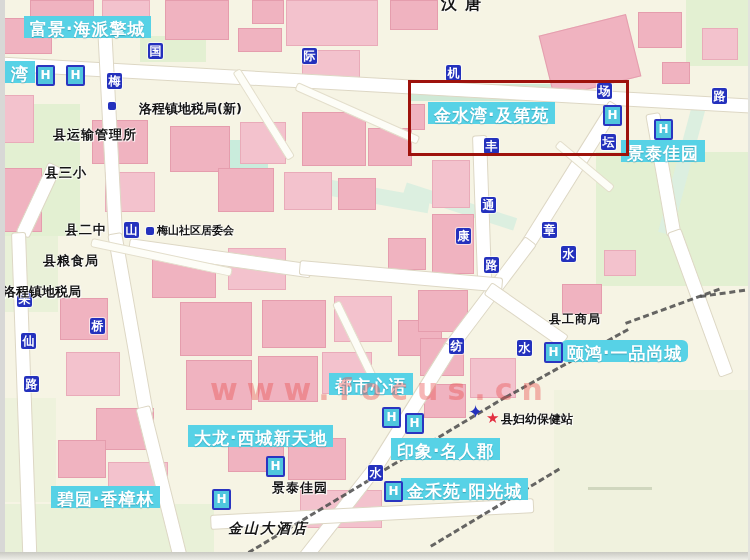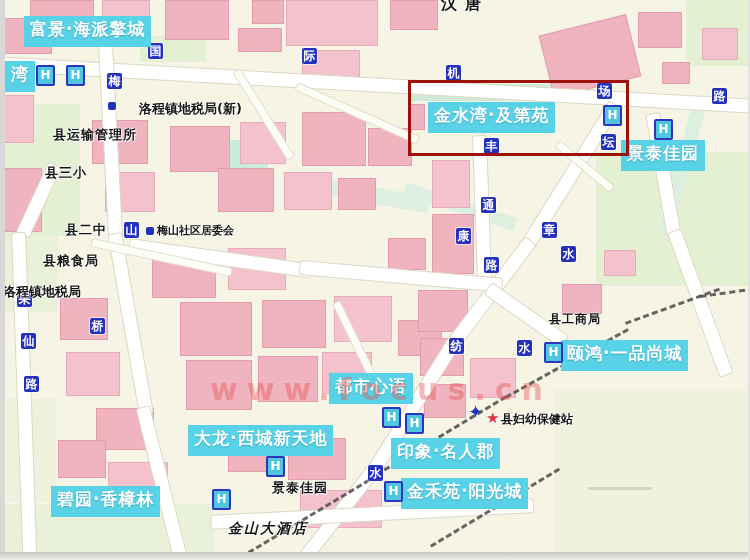--- a/index.html
+++ b/index.html
@@ -8,21 +8,21 @@
   .blk{position:absolute;}
   .bld0{background:#f0b3c0;border:1px solid rgba(214,130,150,.45);}
   .bld1{background:#f3c2cd;border:1px solid rgba(214,130,150,.35);}
   .green{position:absolute;}
   .road{position:absolute;height:13px;background:#ffffff;border:1px solid #ddd7c4;
         transform-origin:0 0;border-radius:3px;}
   .road2{position:absolute;height:7px;background:#fdfdf7;border:1px solid #e3decb;
         transform-origin:0 0;border-radius:3px;}
   .rail{position:absolute;height:0;border-top:3px dashed #4c4c4c;transform-origin:0 0;opacity:.85;}
   .estate{position:absolute;background:#57d2e6;color:#fff;font-weight:bold;
-          font-size:17px;line-height:1;padding:5px 6px 9px 6px;letter-spacing:1px;
+          font-size:17px;line-height:1;padding:5px 6px 0 6px;letter-spacing:1px;
           white-space:nowrap;z-index:20;text-shadow:0 1px 1px rgba(0,90,110,.35);}
   .poi{position:absolute;color:#141414;font-weight:bold;font-size:13px;white-space:nowrap;
        z-index:21;text-shadow:0 0 2px #fff,0 0 2px #fff,1px 1px 1px #fff;}
   .rchar{position:absolute;width:15px;height:16px;background:#2431bd;color:#fff;
          font-size:12px;font-weight:bold;line-height:16px;text-align:center;
          z-index:19;border-radius:2px;box-shadow:0 0 0 1px rgba(255,255,255,.6);}
   .rdot{position:absolute;width:8px;height:8px;background:#2431bd;border-radius:2px;
         z-index:19;box-shadow:0 0 0 1px rgba(255,255,255,.6);}
   .hbox{position:absolute;width:15px;height:17px;background:#4fc6dd;color:#fff;
         font-size:12px;font-weight:bold;line-height:17px;text-align:center;z-index:22;
@@ -178,21 +178,21 @@
       <div class="hbox" style="left: 212px; top: 489px;">H</div>
       <div class="hbox" style="left: 384px; top: 481px;">H</div>
       <div class="star" style="left: 486px; top: 411px;">★</div>
       <div class="cross" style="left: 468px; top: 403px;">✦</div>
     </div>
   <div id="labels">
       <div class="estate" style="left: 24px; top: 16px;">富景·海派擎城</div>
       <div class="estate" style="left: 5px; top: 61px;">湾</div>
       <div class="estate" style="left: 428px; top: 102px;">金水湾·及第苑</div>
       <div class="estate" style="left: 621px; top: 140px;">景泰佳园</div>
-      <div class="estate" style="left: 561px; top: 340px;">颐鸿·一品尚城</div>
+      <div class="estate" style="left: 561px; top: 340px; border-radius: 6px;">颐鸿·一品尚城</div>
       <div class="estate" style="left: 329px; top: 373px;">都市心语</div>
       <div class="estate" style="left: 188px; top: 425px;">大龙·西城新天地</div>
       <div class="estate" style="left: 391px; top: 438px;">印象·名人郡</div>
       <div class="estate" style="left: 401px; top: 478px;">金禾苑·阳光城</div>
       <div class="estate" style="left: 51px; top: 486px;">碧园·香樟林</div>
       <div class="poi" style="left: 441px; top: -6px; font-size: 16px; letter-spacing: 8px;">汉唐</div>
       <div class="poi" style="left: 139px; top: 100px; font-size: 13px; letter-spacing: 0px;">洛程镇地税局(新)</div>
       <div class="poi" style="left: 53px; top: 126px; font-size: 13px; letter-spacing: 1px;">县运输管理所</div>
       <div class="poi" style="left: 45px; top: 164px; font-size: 13px; letter-spacing: 1px;">县三小</div>
       <div class="poi" style="left: 65px; top: 221px; font-size: 13px; letter-spacing: 1px;">县二中</div>

